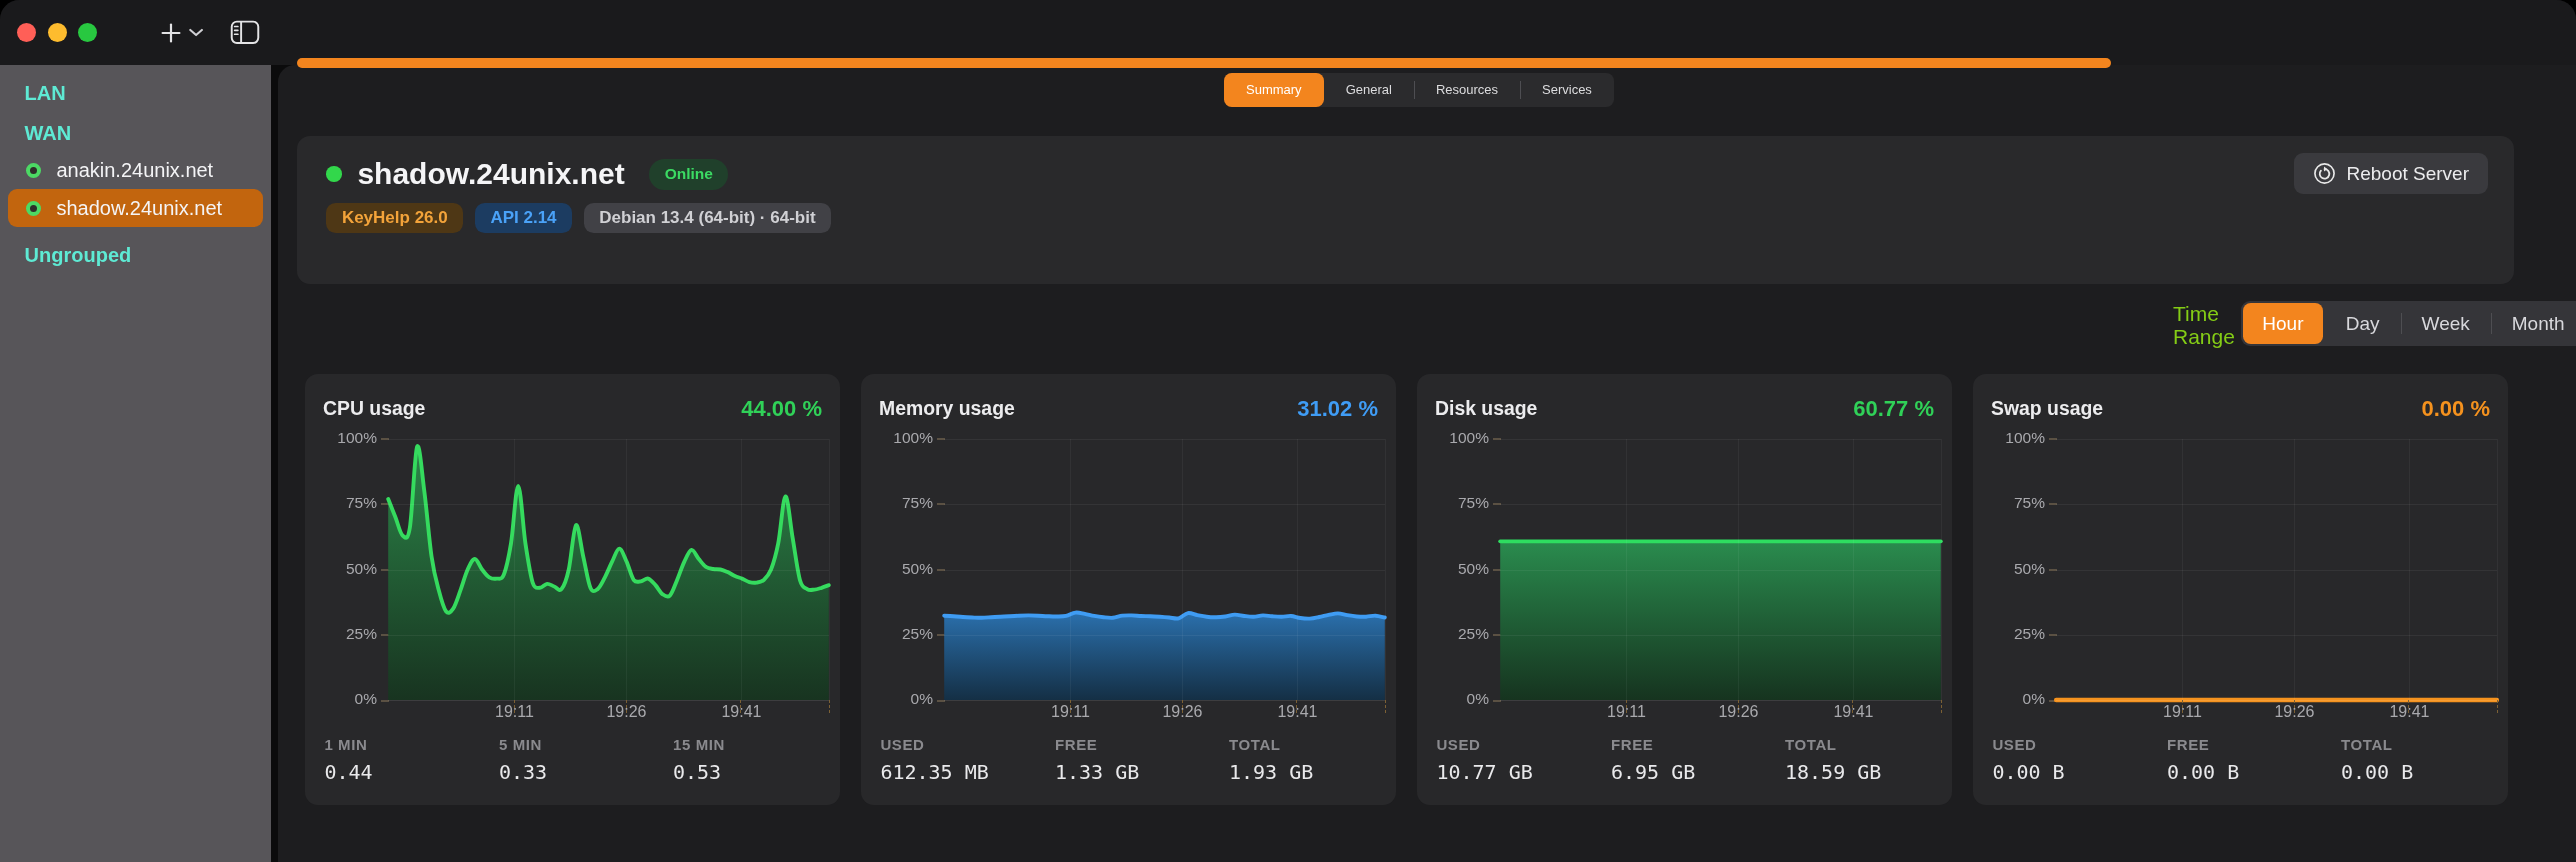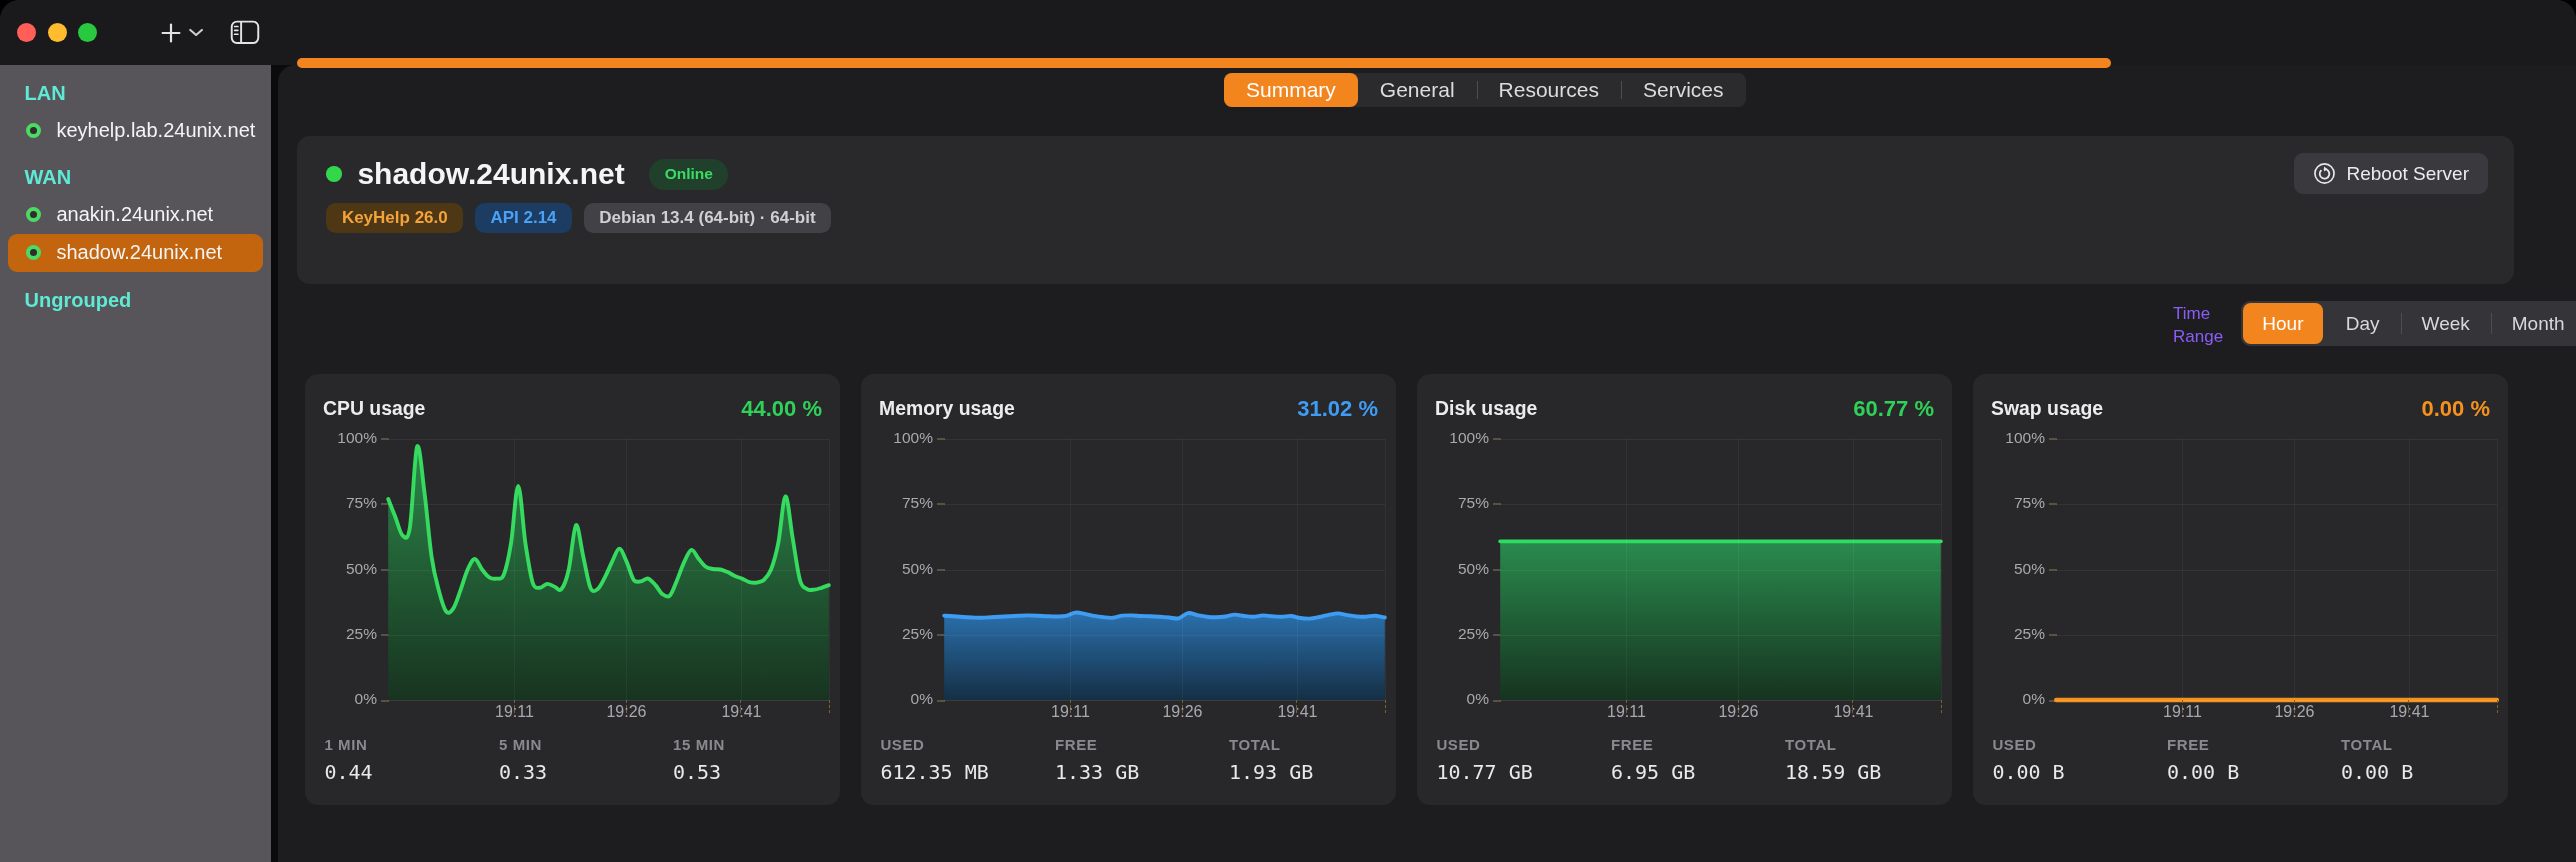--- a/index.html
+++ b/index.html
@@ -25,21 +25,21 @@
   .item{height:38px;display:flex;align-items:center;margin:0 7.8px;padding-left:18px;
         border-radius:9px;font-size:20px;color:#f4f4f6;gap:15.5px;cursor:pointer;}
   .item.selected{background:#c2650e;}
   .ring{width:7.1px;height:7.1px;border:4.5px solid #4cd964;border-radius:50%;background:#2e2e2a;flex:0 0 auto;}
   
   .content{position:absolute;left:278px;top:65px;right:0;bottom:0;background:#1d1d1f;
            border-top-left-radius:17px;}
   
   .tabs{position:absolute;left:946px;top:7.8px;height:34px;display:flex;align-items:stretch;
         background:#2b2b2d;border-radius:7.8px;z-index:7;}
-  .tab{position:relative;border:none;background:none;padding:0 22px;font-size:21px;color:#dcdcde;
+  .tab{position:relative;border:none;background:none;padding:0 22px;font-size:13px;color:#dcdcde;
        font-family:"Liberation Sans",sans-serif;cursor:pointer;border-radius:7.8px;line-height:34px;}
   .tab.active{background:#f3851e;color:#fff;}
   .tab.sep::before{content:'';position:absolute;left:0;top:7.8px;height:18px;width:1.3px;background:#4e4e52;}
   
   .server-card{position:absolute;left:19.4px;top:71px;width:2217px;height:148px;background:#29292b;
                border-radius:13px;}
   .srv-row1{position:absolute;left:29px;top:21px;display:flex;align-items:center;gap:15.5px;}
   .srv-dot{width:15.5px;height:15.5px;border-radius:50%;background:#32d74b;}
   .srv-name{font-size:30px;font-weight:bold;color:#f5f5f7;}
   .online-pill{margin-left:9px;background:#20402b;color:#3bdb63;font-size:15.5px;font-weight:bold;
@@ -47,21 +47,21 @@
   .srv-badges{position:absolute;left:29px;top:67px;display:flex;gap:11.7px;}
   .badge{height:30px;line-height:30px;padding:0 15.5px;border-radius:9.7px;font-size:17px;font-weight:bold;}
   .badge.orange{background:#4e3715;color:#f3a33a;}
   .badge.blue{background:#1c3c61;color:#4aa2f8;}
   .badge.gray{background:#414146;color:#d0d0d4;}
   .srv-uptime{position:absolute;left:29px;top:111px;font-size:17.5px;color:#9c9ca0;}
   .reboot{position:absolute;right:26px;top:17px;height:41px;display:flex;align-items:center;gap:10.4px;
           background:#3a3a3e;border:none;border-radius:9px;padding:0 19.4px;font-size:19px;color:#ececee;
           font-family:"Liberation Sans",sans-serif;cursor:pointer;}
   
-  .tr-label{position:absolute;left:1895px;top:237px;font-size:17px;line-height:23px;color:#8b5cf6;}
+  .tr-label{position:absolute;left:1895px;top:237px;font-size:21px;line-height:23px;color:#84cc16;}
   .seg{position:absolute;left:1963px;top:236px;height:45px;display:flex;align-items:stretch;
        background:#353539;border-radius:9px;}
   .segbtn{position:relative;border:none;background:none;padding:0 21px;font-size:19px;color:#d8d8dc;
           font-family:"Liberation Sans",sans-serif;cursor:pointer;border-radius:7.8px;line-height:45px;}
   .segbtn.active{background:#f3851e;color:#fff;margin:1.9px;line-height:41px;padding:0 19.4px;}
   .segbtn.sep::before{content:'';position:absolute;left:0;top:12.3px;height:21px;width:1.3px;background:#4e4e52;}
   
   .cards{position:absolute;left:27px;top:309px;display:flex;gap:21px;}
   .card{position:relative;width:535px;height:431px;background:#28282a;border-radius:13px;flex:0 0 auto;}
   .card-title{position:absolute;left:18px;top:23px;font-size:19.4px;font-weight:bold;color:#ececee;}
@@ -111,24 +111,20 @@
       </svg>
     </button>
   </div>
 
   <div class="progress"></div>
 
   <div class="sidebar">
     <div class="sidebar-inner" id="sidebar-groups">
         <div class="group">
           <div class="group-label">LAN</div>
-          <div class="item">
-            <span class="ring"></span>
-            <span class="item-label">keyhelp.lab.24unix.net</span>
-          </div>
         </div>
         <div class="group">
           <div class="group-label">WAN</div>
           <div class="item">
             <span class="ring"></span>
             <span class="item-label">anakin.24unix.net</span>
           </div>
           <div class="item selected">
             <span class="ring"></span>
             <span class="item-label">shadow.24unix.net</span>

